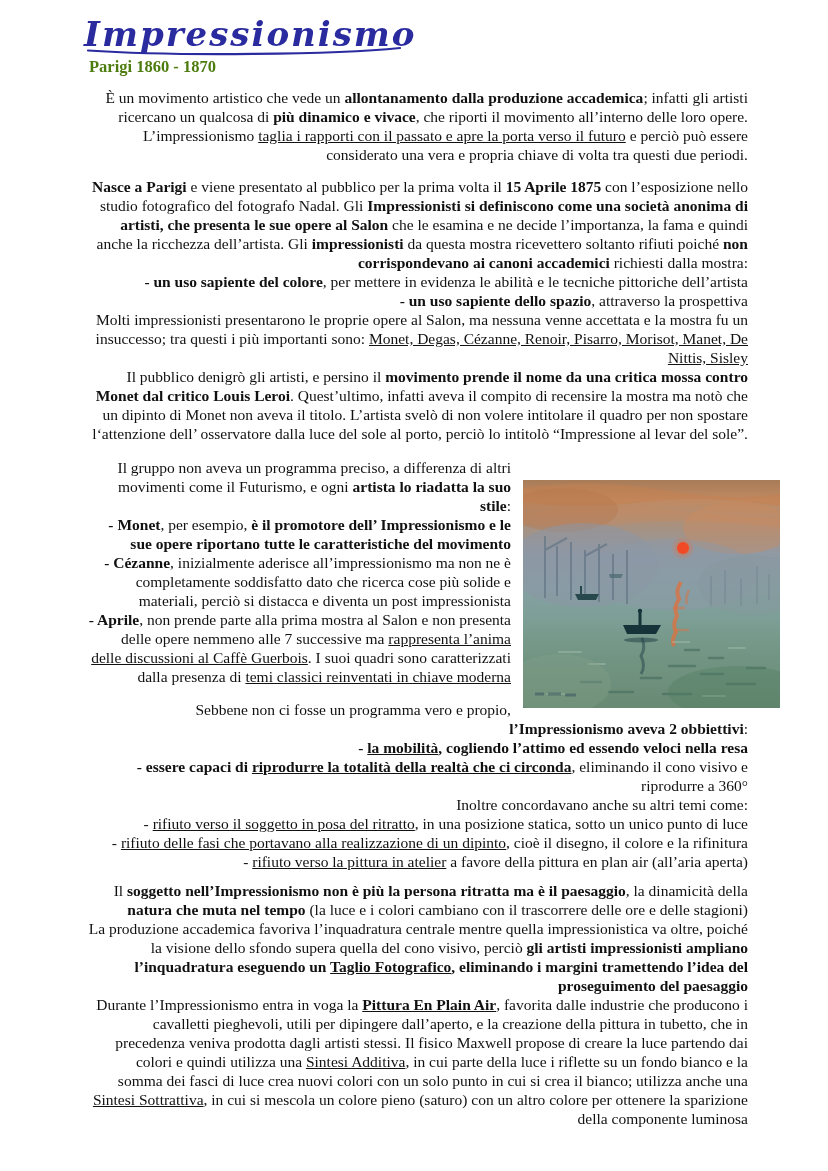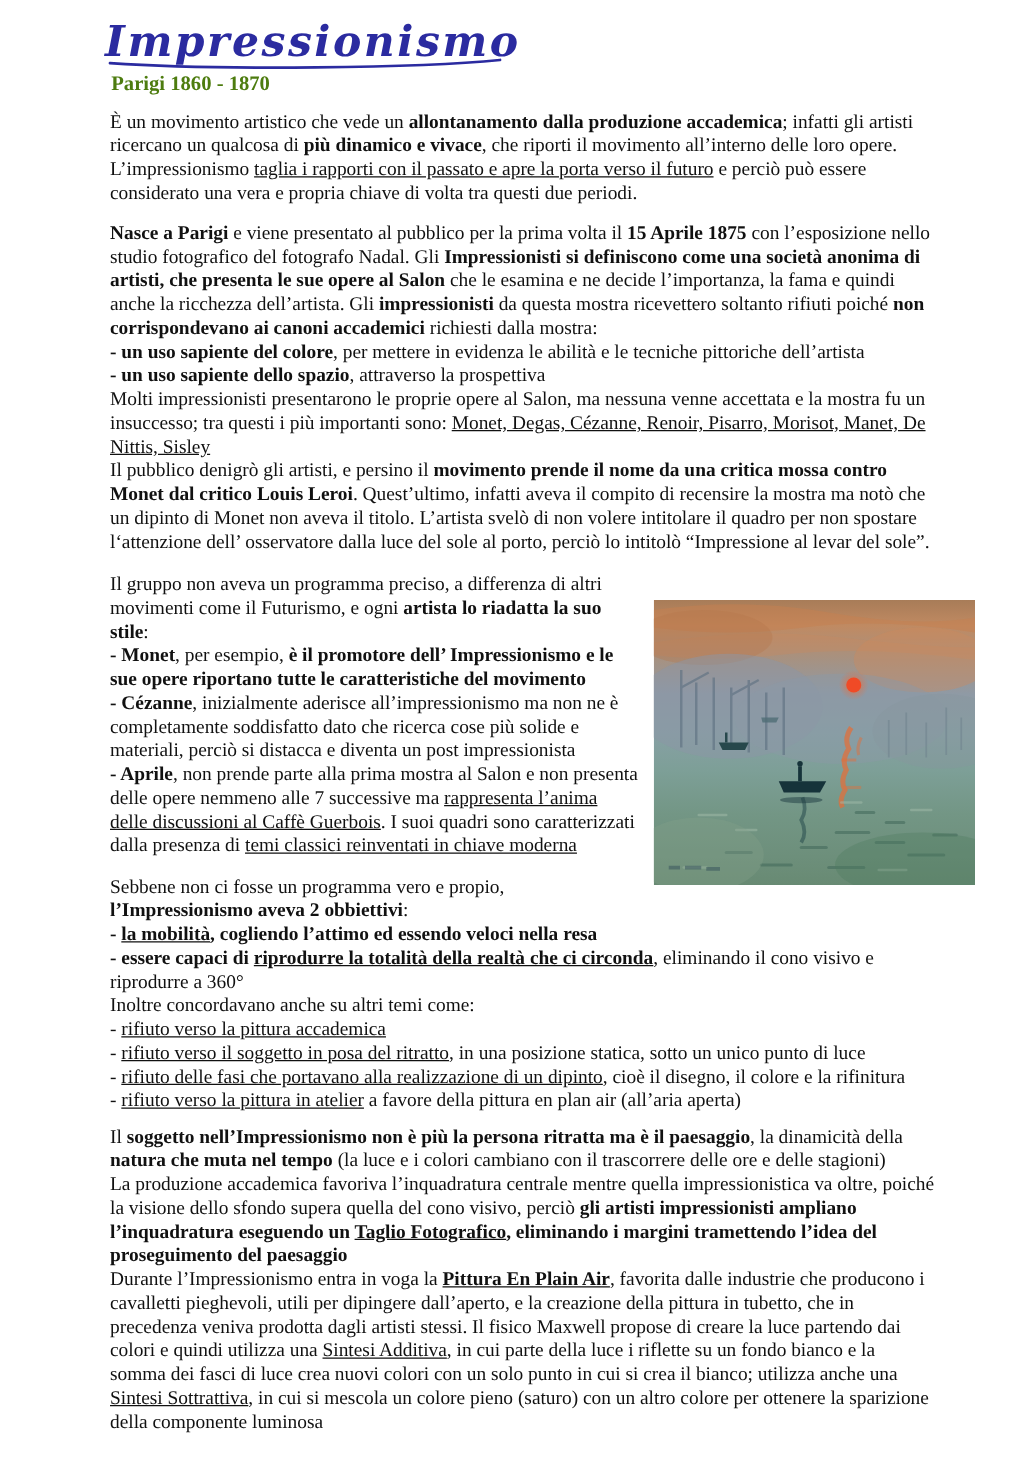--- a/index.html
+++ b/index.html
@@ -30,21 +30,21 @@
     font-size:16.5px;
     color:#9e3434;
   }
   .doc{padding:0 80px 0 88px;}
   [data-section="top"]{margin-top:11px;}
   [data-section="bottom"]{margin-top:14px;}
   .block{
     margin:0;
     font-size:15.5px;
     line-height:19px;
-    text-align:left;
+    text-align:right;
   }
   .gap-1{margin-top:13px;}
   .gap-2{margin-top:15px;}
   .gap-3{margin-top:10px;}
   span.b{font-weight:bold;}
   span.u{text-decoration:underline;}
   span.bu{font-weight:bold;text-decoration:underline;}
   .painting{
     float:right;
     width:257px;height:228px;
@@ -176,21 +176,20 @@
         <p class="block"><span class="b">- Monet</span><span>, per esempio, </span><span class="b">è il promotore dell’ Impressionismo e le sue opere riportano tutte le caratteristiche del movimento</span></p>
         <p class="block"><span class="b">- Cézanne</span><span>, inizialmente aderisce all’impressionismo ma non ne è completamente soddisfatto dato che ricerca cose più solide e materiali, perciò si distacca e diventa un post impressionista</span></p>
         <p class="block"><span class="b">- Aprile</span><span>, non prende parte alla prima mostra al Salon e non presenta delle opere nemmeno alle 7 successive ma </span><span class="u">rappresenta l’anima delle discussioni al Caffè Guerbois</span><span>. I suoi quadri sono caratterizzati dalla presenza di </span><span class="u">temi classici reinventati in chiave moderna</span></p>
       </div>
 
     <div data-section="bottom">
         <p class="block"><span>Sebbene non ci fosse un programma vero e propio, </span><span class="b">l’Impressionismo aveva 2 obbiettivi</span><span>:</span></p>
         <p class="block"><span class="b">- </span><span class="bu">la mobilità</span><span class="b">, cogliendo l’attimo ed essendo veloci nella resa</span></p>
         <p class="block"><span class="b">- essere capaci di </span><span class="bu">riprodurre la totalità della realtà che ci circonda</span><span>, eliminando il cono visivo e riprodurre a 360°</span></p>
         <p class="block"><span>Inoltre concordavano anche su altri temi come:</span></p>
-        <p class="block"><span>- </span><span class="u">rifiuto verso la pittura accademica</span></p>
         <p class="block"><span>- </span><span class="u">rifiuto verso il soggetto in posa del ritratto</span><span>, in una posizione statica, sotto un unico punto di luce</span></p>
         <p class="block"><span>- </span><span class="u">rifiuto delle fasi che portavano alla realizzazione di un dipinto</span><span>, cioè il disegno, il colore e la rifinitura</span></p>
         <p class="block"><span>- </span><span class="u">rifiuto verso la pittura in atelier</span><span> a favore della pittura en plan air (all’aria aperta)</span></p>
         <p class="block gap-3"><span>Il </span><span class="b">soggetto nell’Impressionismo non è più la persona ritratta ma è il paesaggio</span><span>, la dinamicità della </span><span class="b">natura che muta nel tempo</span><span> (la luce e i colori cambiano con il trascorrere delle ore e delle stagioni)</span></p>
         <p class="block"><span>La produzione accademica favoriva l’inquadratura centrale mentre quella impressionistica va oltre, poiché la visione dello sfondo supera quella del cono visivo, perciò </span><span class="b">gli artisti impressionisti ampliano l’inquadratura eseguendo un </span><span class="bu">Taglio Fotografico</span><span class="b">, eliminando i margini tramettendo l’idea del proseguimento del paesaggio</span></p>
         <p class="block"><span>Durante l’Impressionismo entra in voga la </span><span class="bu">Pittura En Plain Air</span><span>, favorita dalle industrie che producono i cavalletti pieghevoli, utili per dipingere dall’aperto, e la creazione della pittura in tubetto, che in precedenza veniva prodotta dagli artisti stessi. Il fisico Maxwell propose di creare la luce partendo dai colori e quindi utilizza una </span><span class="u">Sintesi Additiva</span><span>, in cui parte della luce i riflette su un fondo bianco e la somma dei fasci di luce crea nuovi colori con un solo punto in cui si crea il bianco; utilizza anche una </span><span class="u">Sintesi Sottrattiva</span><span>, in cui si mescola un colore pieno (saturo) con un altro colore per ottenere la sparizione della componente luminosa</span></p>
       </div>
   </div>
 </div>
 

